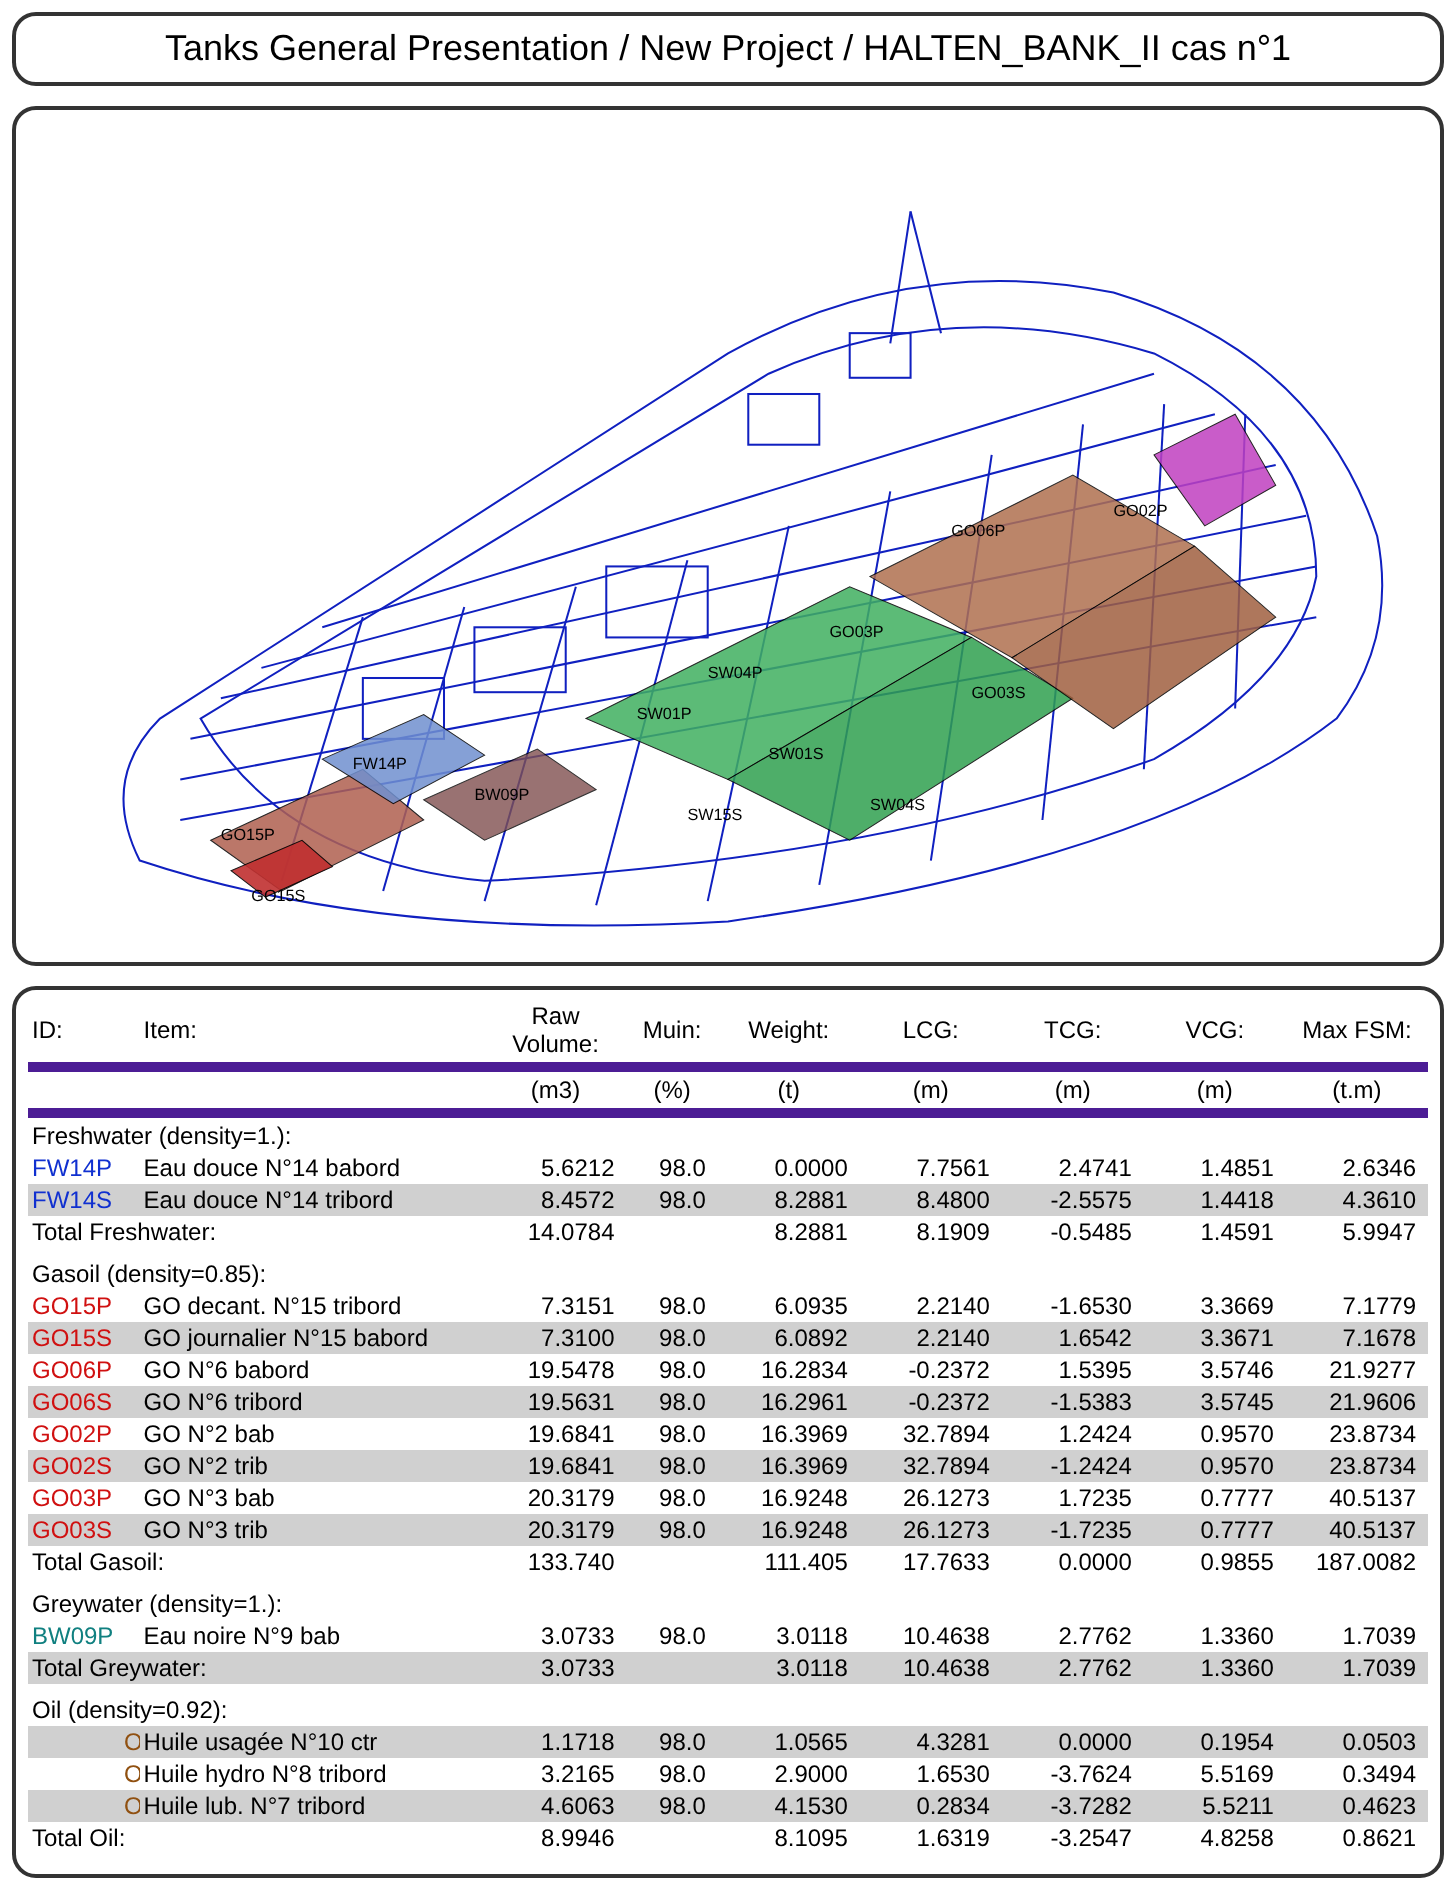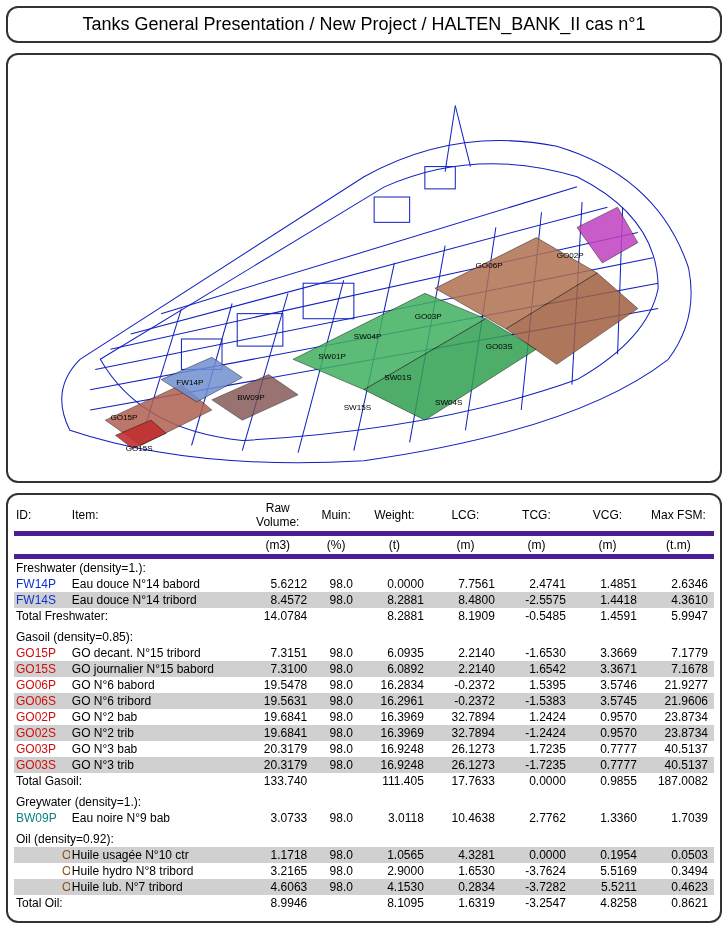--- a/index.html
+++ b/index.html
@@ -322,20 +322,30 @@
           <td class="id c-teal">BW09P</td>
           <td>Eau noire N°9 bab</td>
           <td class="num">3.0733</td>
           <td class="num">98.0</td>
           <td class="num">3.0118</td>
           <td class="num">10.4638</td>
           <td class="num">2.7762</td>
           <td class="num">1.3360</td>
           <td class="num">1.7039</td>
         </tr>
+        <tr class="shade">
+          <td colspan="2">Total Greywater:</td>
+          <td class="num">3.0733</td>
+          <td class="num"></td>
+          <td class="num">3.0118</td>
+          <td class="num">10.4638</td>
+          <td class="num">2.7762</td>
+          <td class="num">1.3360</td>
+          <td class="num">1.7039</td>
+        </tr>
         <tr class="section">
           <td colspan="9">Oil (density=0.92):</td>
         </tr>
         <tr class="shade">
           <td class="id c-brown">OU01</td>
           <td>Huile usagée N°10 ctr</td>
           <td class="num">1.1718</td>
           <td class="num">98.0</td>
           <td class="num">1.0565</td>
           <td class="num">4.3281</td>

